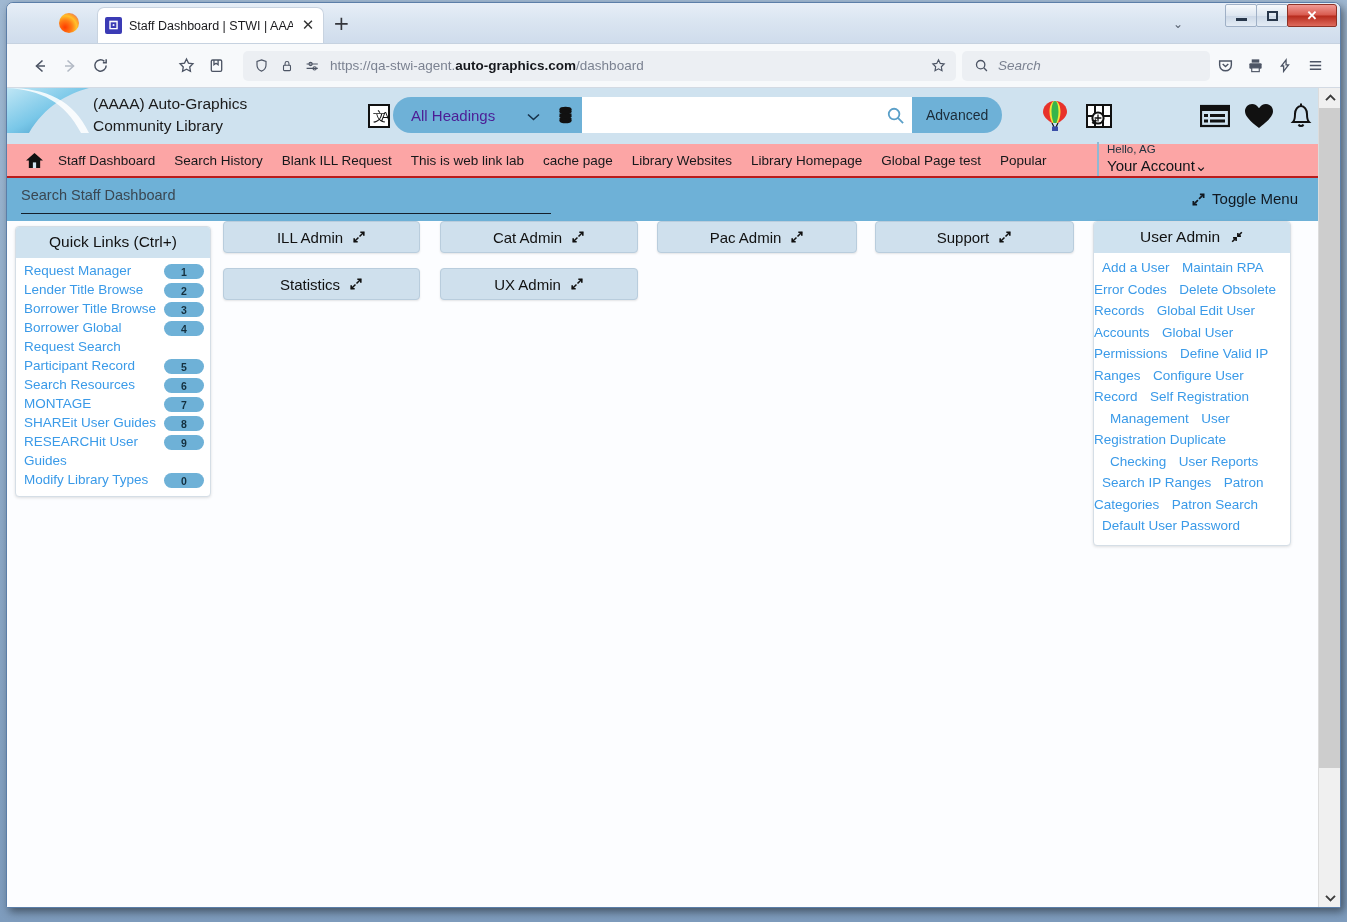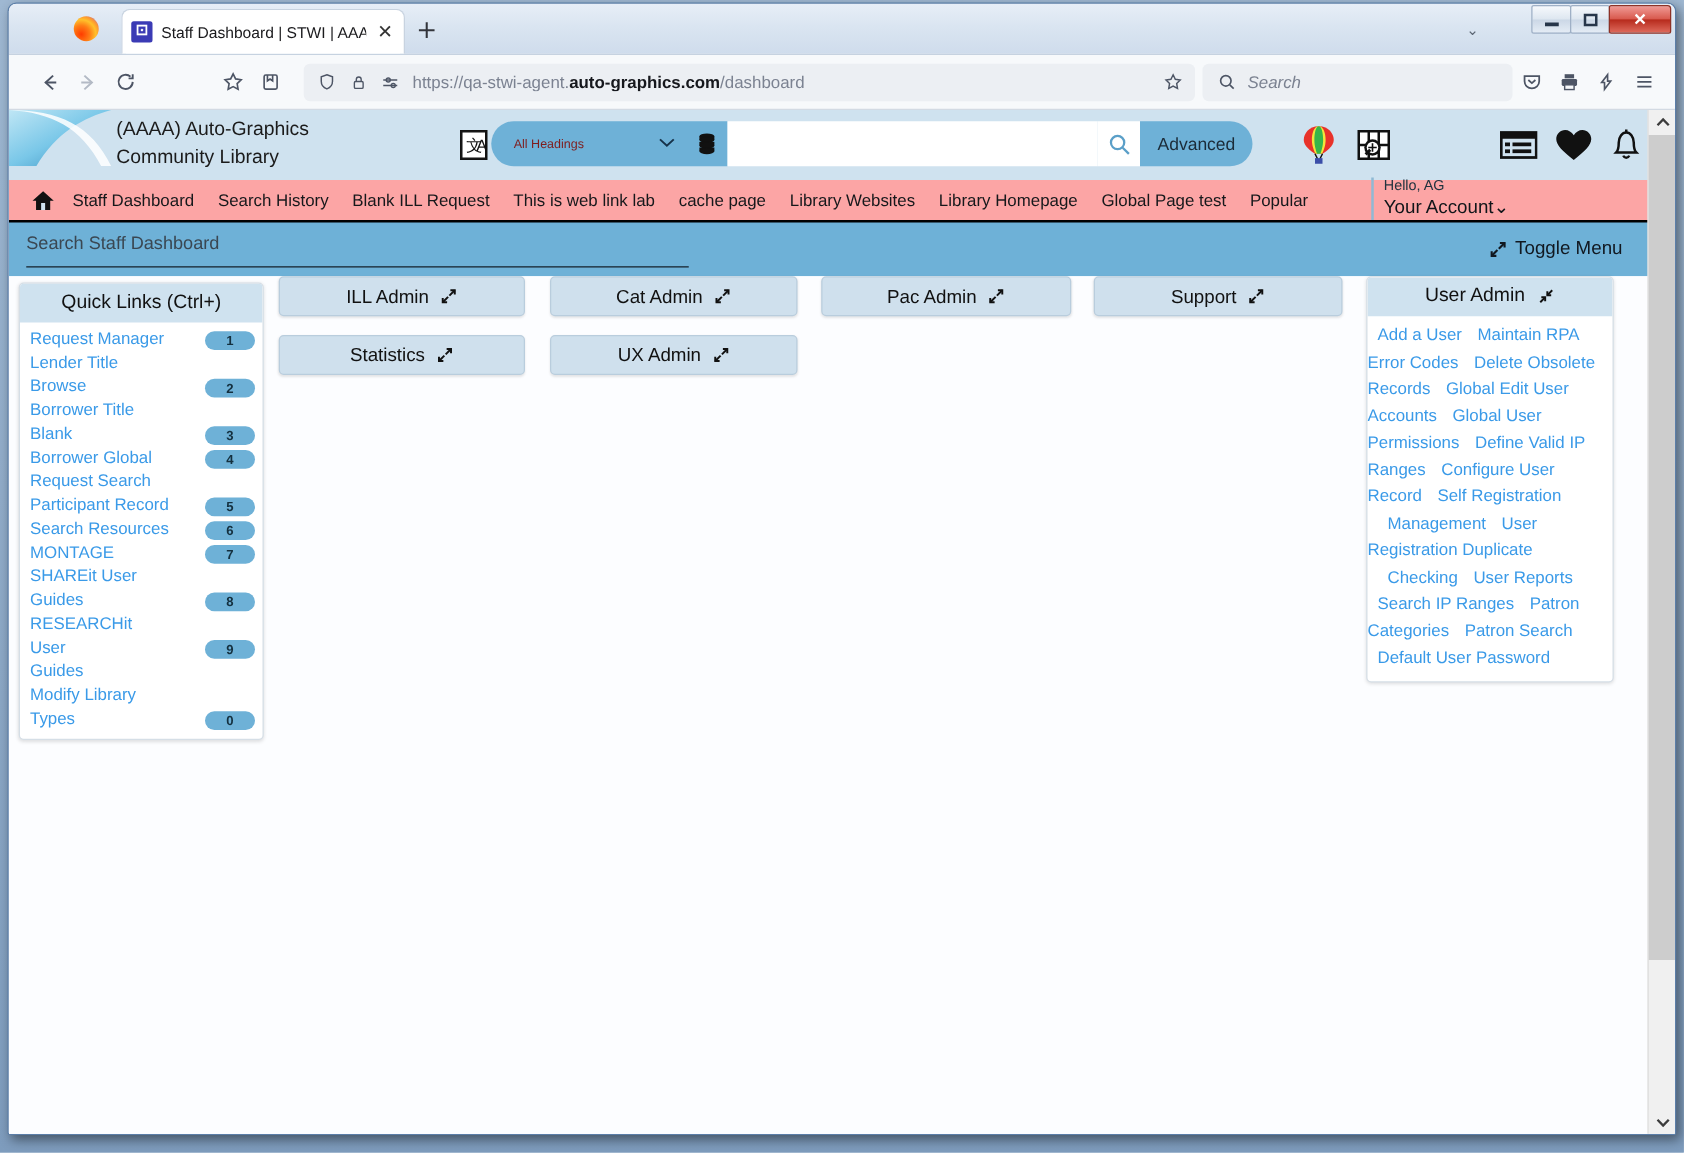--- a/index.html
+++ b/index.html
@@ -178,21 +178,21 @@
     position: absolute; left: 386px; top: 9px;
     display: flex; align-items: center;
     height: 36px;
   }
   #heading-select {
     width: 155px; height: 36px;
     background: #6eb1d7;
     border-radius: 18px 0 0 18px;
     display: flex; align-items: center;
     padding-left: 18px; padding-right: 8px;
-    font-size: 10px; color: #7f1d1d;
+    font-size: 15px; color: #4c1d95;
   }
   #heading-select .lbl { flex:1 1 auto; }
   #db-icon-wrap {
     width: 34px; height: 36px; background:#6eb1d7;
     display:flex;align-items:center;justify-content:center;
   }
   #search-input-box {
     width: 296px; height: 36px; background:#fff;
     display:flex;align-items:center;
   }
@@ -255,21 +255,21 @@
     padding-left: 12px; height: 32px;
     display: flex; align-items: center; margin-top: 42px;
   }
   #logout-block .logout { font-size: 15px; color:#101519; }
 
   
   #dash-toolbar {
     position: relative;
     height: 45px;
     background: #6eb1d7;
-    border-top: 2px solid #000000;
+    border-top: 2px solid #b91c1c;
   }
   #dash-search {
     position: absolute; left: 14px; top: 9px;
     width: 530px; height: 27px;
     border-bottom: 1.5px solid #14202b;
     font-size: 14.5px; color: #3a4752;
     padding-bottom: 2px;
   }
   #toggle-menu {
     position: absolute; right: 22px; top: 12px;
@@ -292,24 +292,23 @@
   }
   .card-head {
     background: #cfe2ef;
     text-align: center;
     font-size: 15.5px;
     color: #111;
     padding: 6px 0 7px;
   }
   .ql-list { padding: 3px 0 7px; }
   .ql-row {
-    display: flex; align-items: flex-end;
+    display: flex; align-items: center;
     padding: 0 6px 0 8px;
     min-height: 19px;
-    gap: 28px;
   }
   .ql-label {
     flex: 1 1 auto;
     font-size: 13.5px; color: #3a9ae8;
     line-height: 19px;
   }
   .ql-badge {
     flex: 0 0 auto;
     width: 40px; height: 15px;
     background: #6eb1d7;
@@ -657,21 +656,21 @@
           <div class="ql-list">
             <div class="ql-row">
                 <a class="ql-label">Request Manager</a>
                 <span class="ql-badge">1</span>
               </div>
             <div class="ql-row">
                 <a class="ql-label">Lender Title Browse</a>
                 <span class="ql-badge">2</span>
               </div>
             <div class="ql-row">
-                <a class="ql-label">Borrower Title Blank</a>
+                <a class="ql-label">Borrower Title Browse</a>
                 <span class="ql-badge">3</span>
               </div>
             <div class="ql-row">
                 <a class="ql-label">Borrower Global</a>
                 <span class="ql-badge">4</span>
               </div>
             <div class="ql-row">
                 <a class="ql-label">Request Search</a>
                 <span class="ql-badge empty"></span>
               </div>

